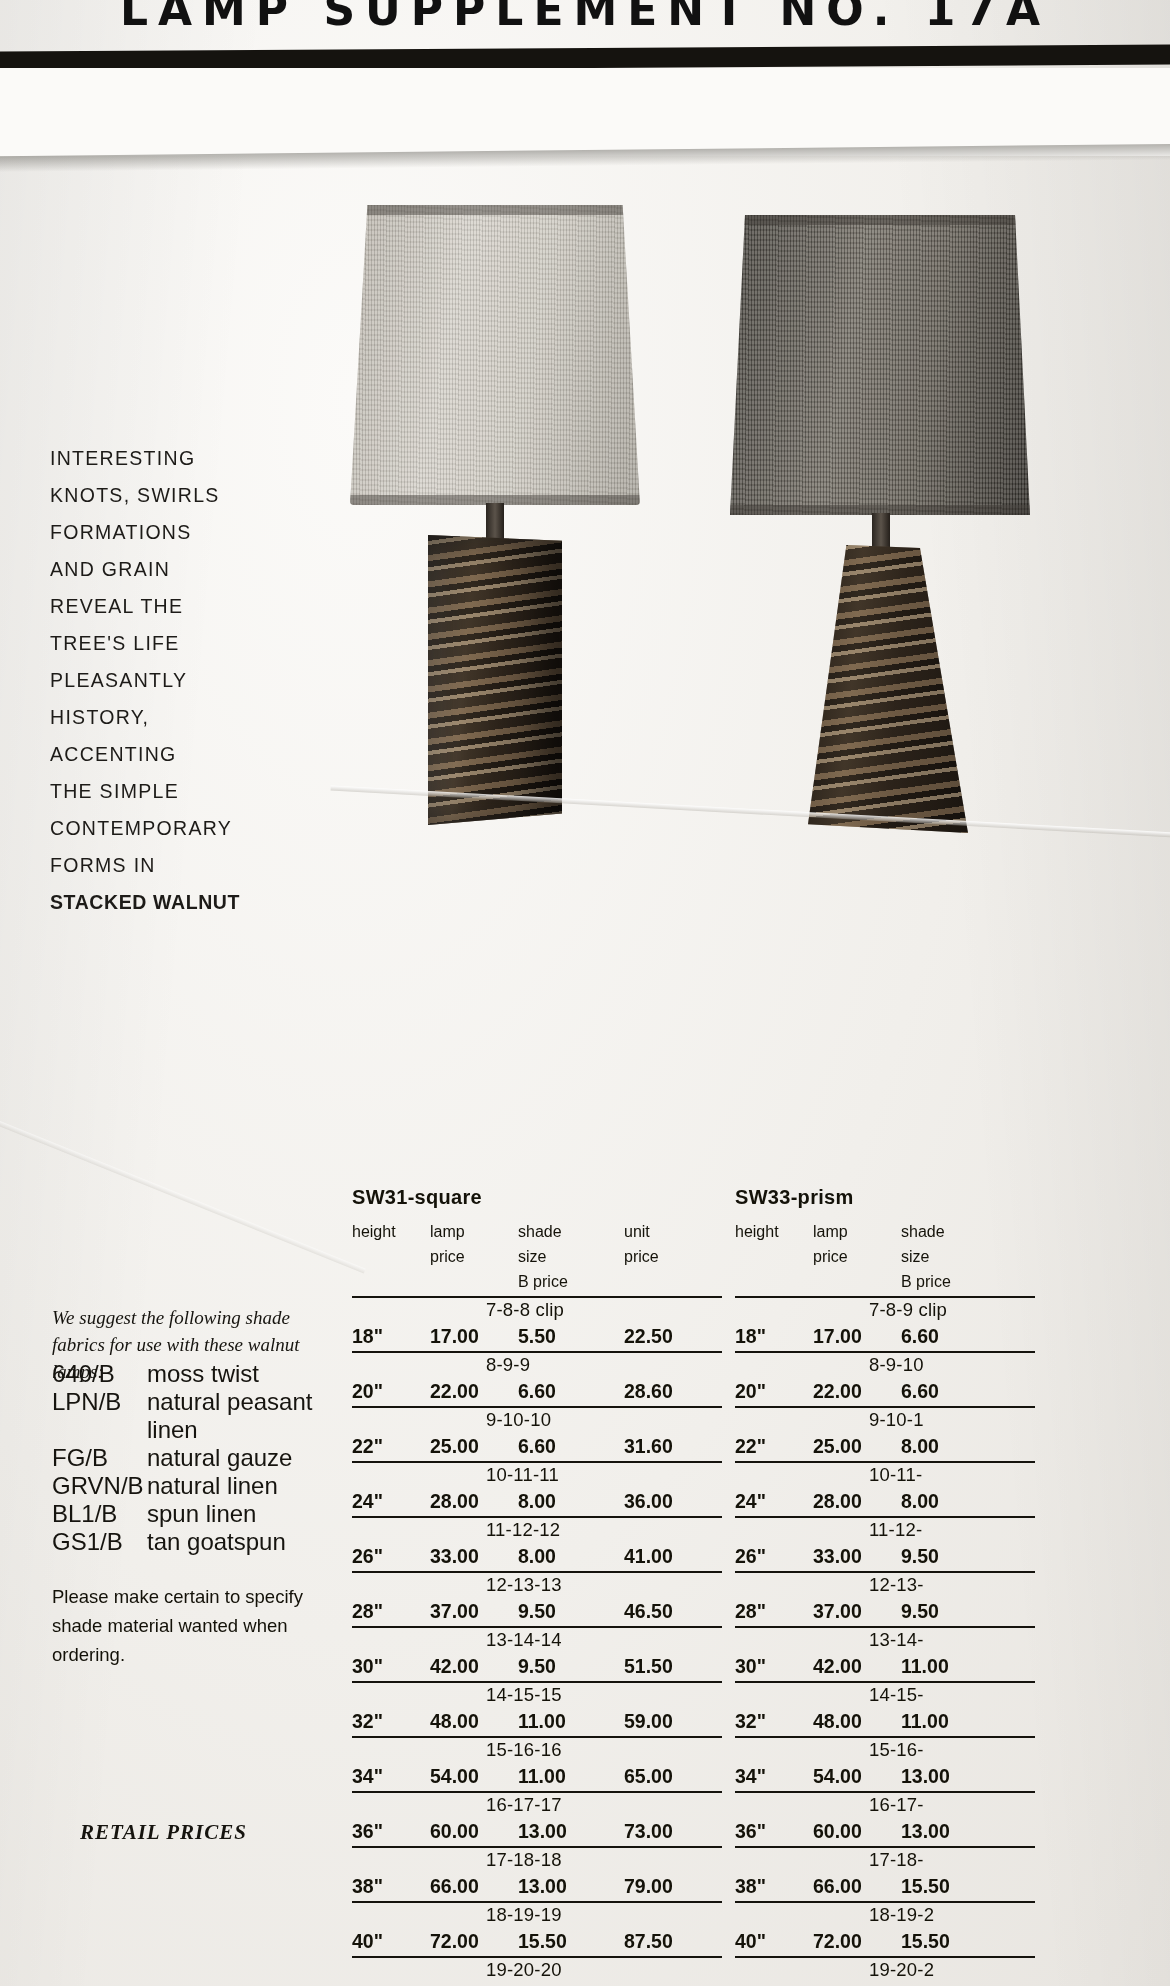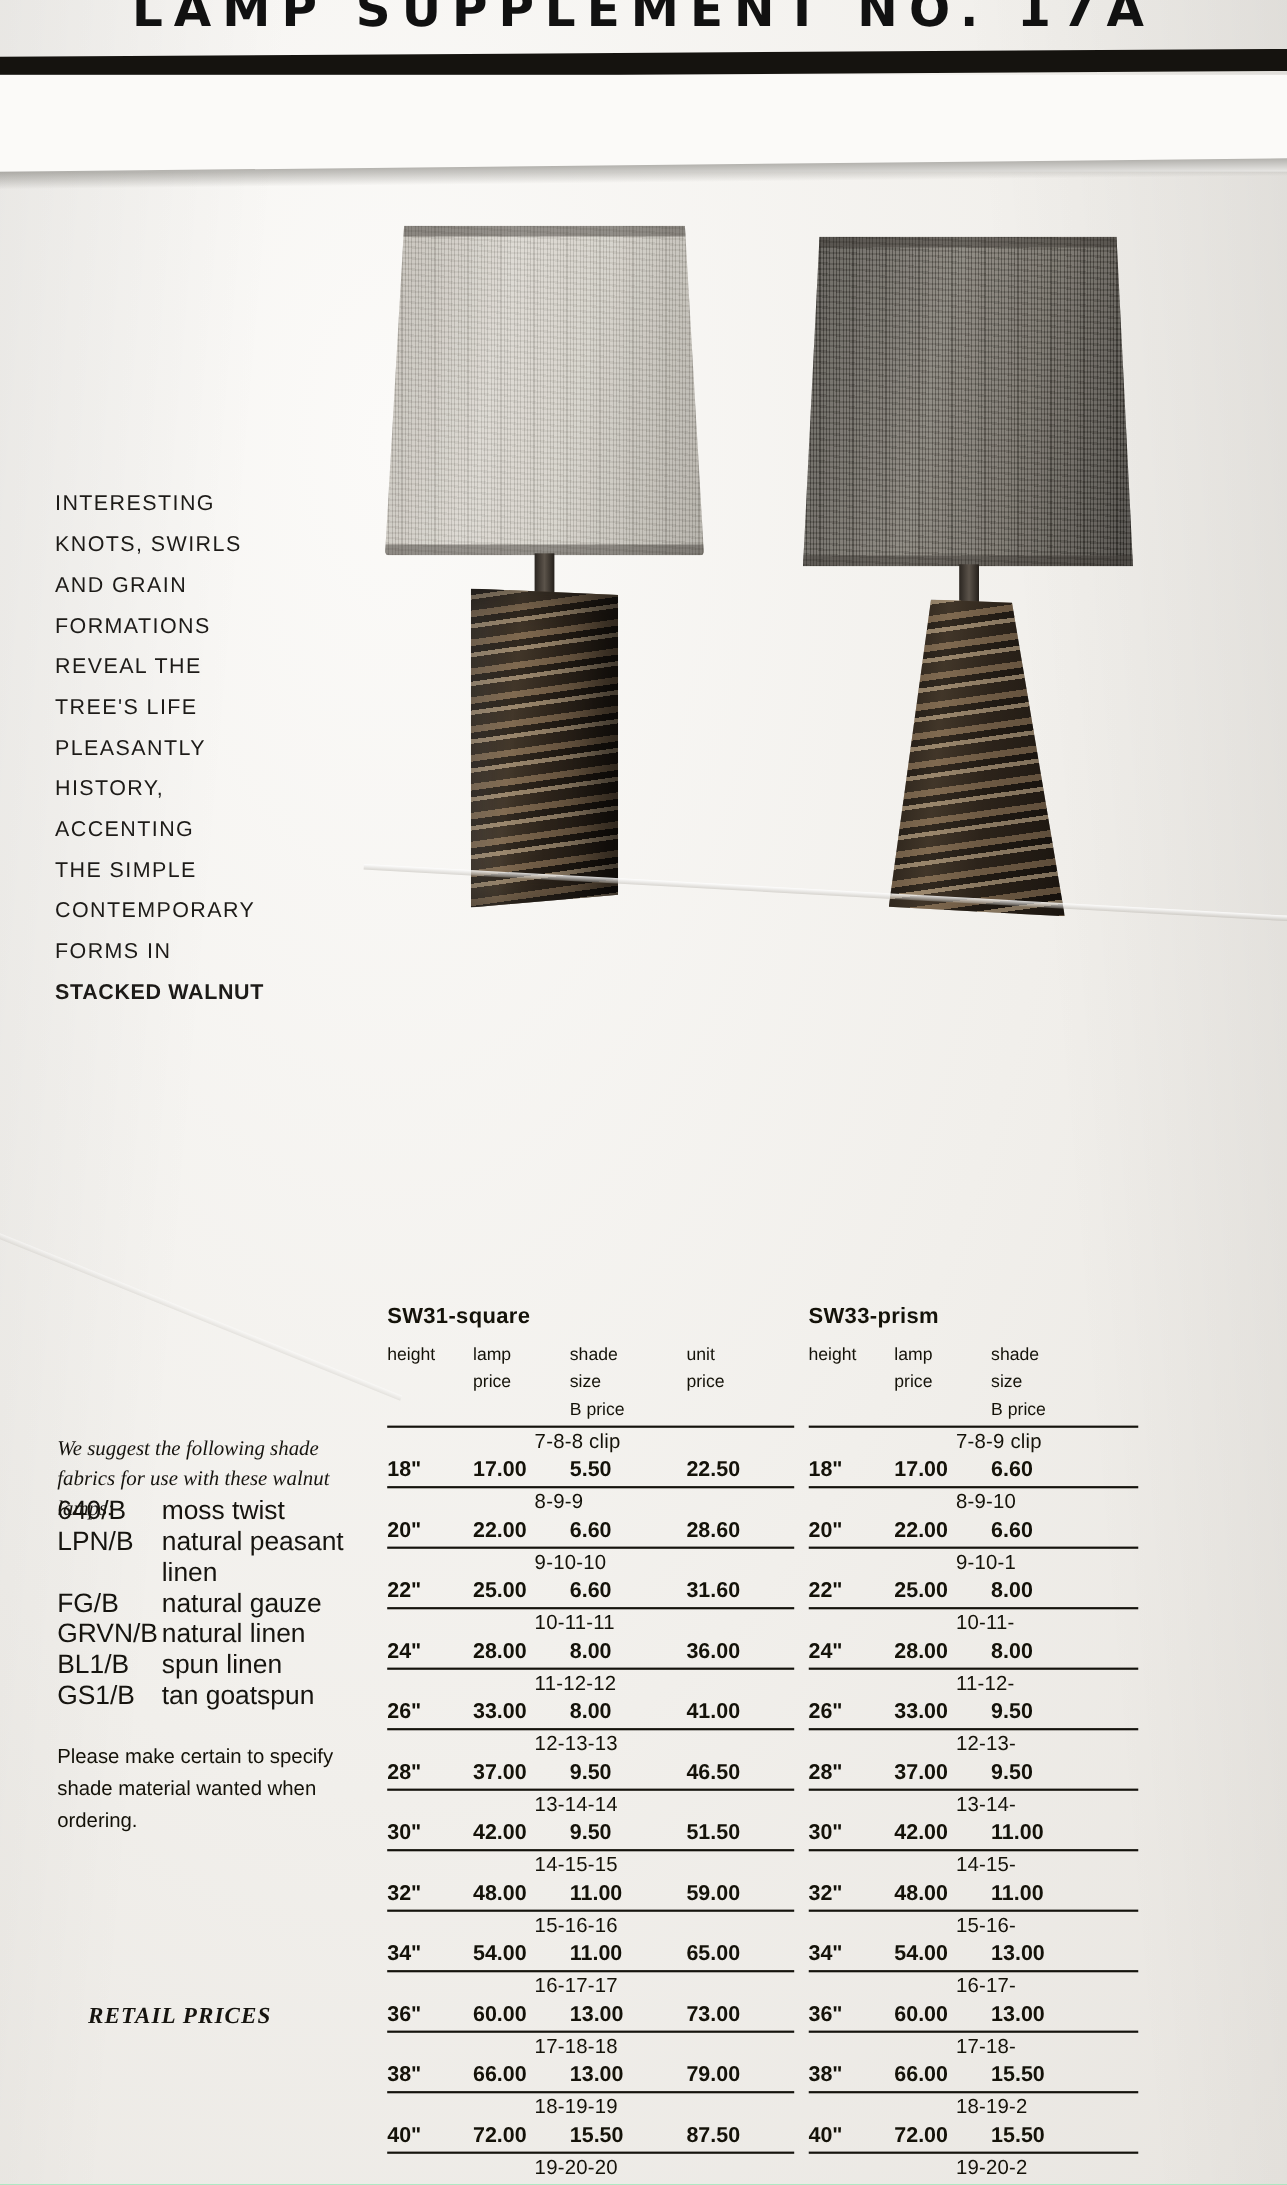--- a/index.html
+++ b/index.html
@@ -281,22 +281,22 @@
     <div class="base-wood" style="left:78px; top:330px; width:160px; height:288px;
                 clip-path: polygon(24% 0%, 70% 1%, 100% 100%, 0% 97%);"></div>
   </div>
 
   <div class="diag-crease" style="left:330px; top:810px; width:880px; transform:rotate(3.2deg);"></div>
   <div class="diag-crease" style="left:-40px; top:1190px; width:420px; transform:rotate(22deg); opacity:.55;"></div>
 
   <div class="left-copy">
     <div>INTERESTING</div>
     <div>KNOTS, SWIRLS</div>
+    <div>FORMATIONS</div>
     <div>AND GRAIN</div>
-    <div>FORMATIONS</div>
     <div>REVEAL THE</div>
     <div>TREE'S LIFE</div>
     <div>PLEASANTLY</div>
     <div>HISTORY,</div>
     <div>ACCENTING</div>
     <div>THE SIMPLE</div>
     <div>CONTEMPORARY</div>
     <div>FORMS IN</div>
     <div class="bold">STACKED WALNUT</div>
   </div>

